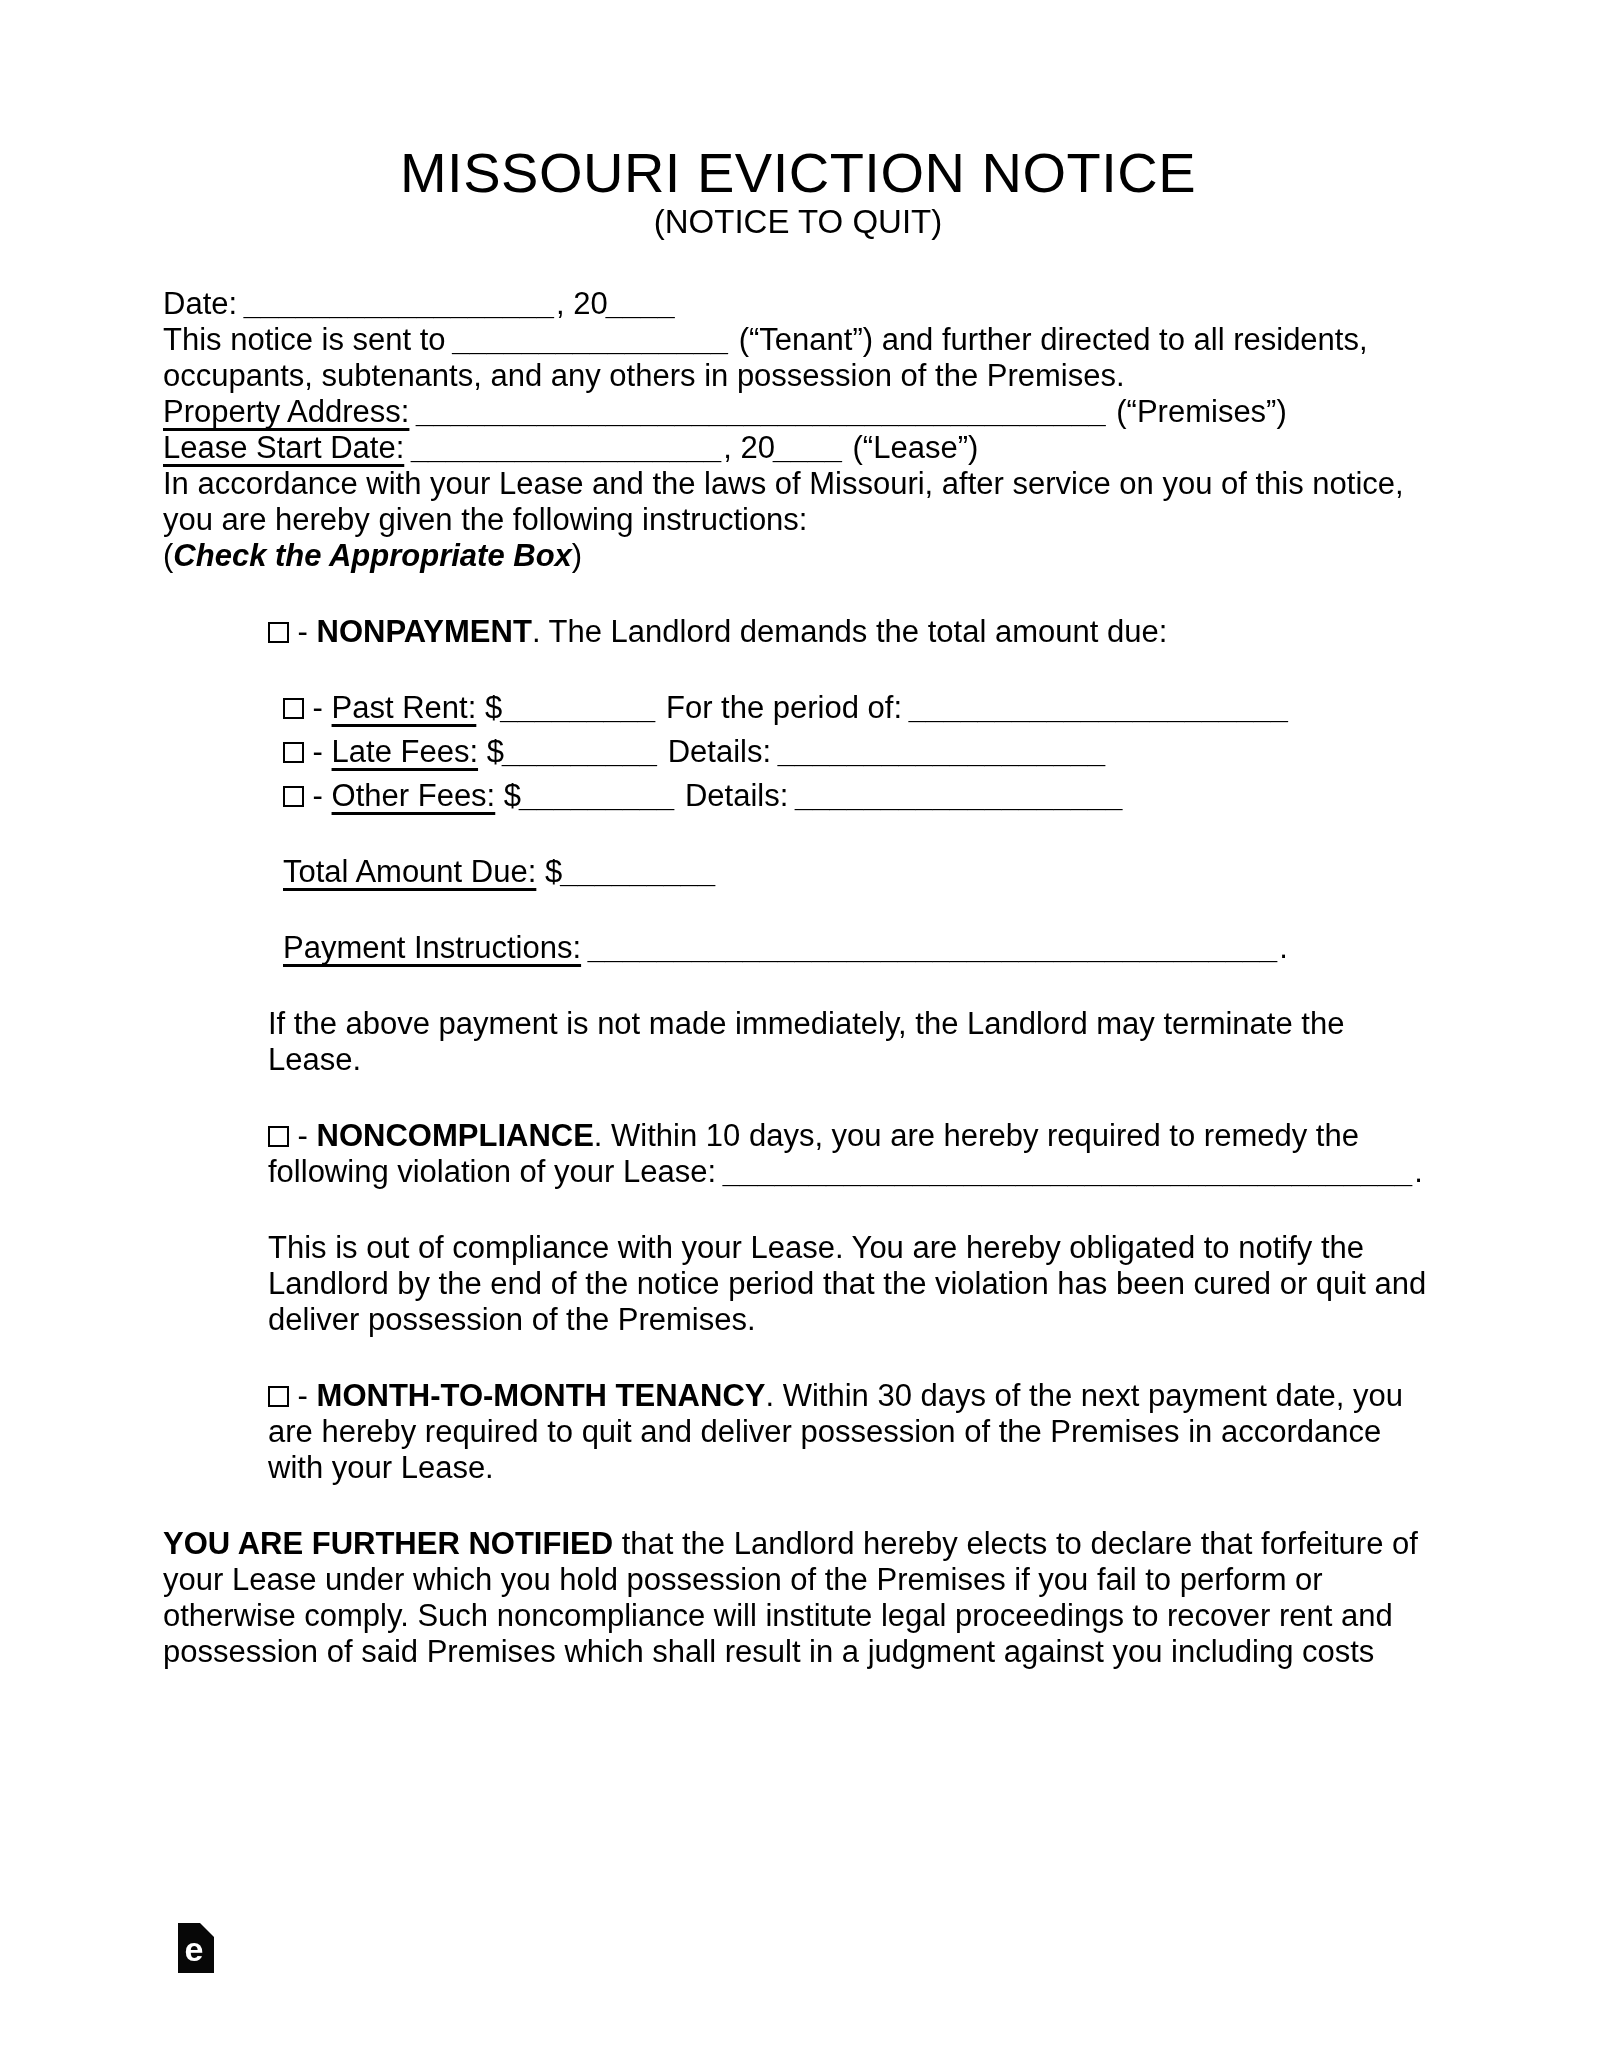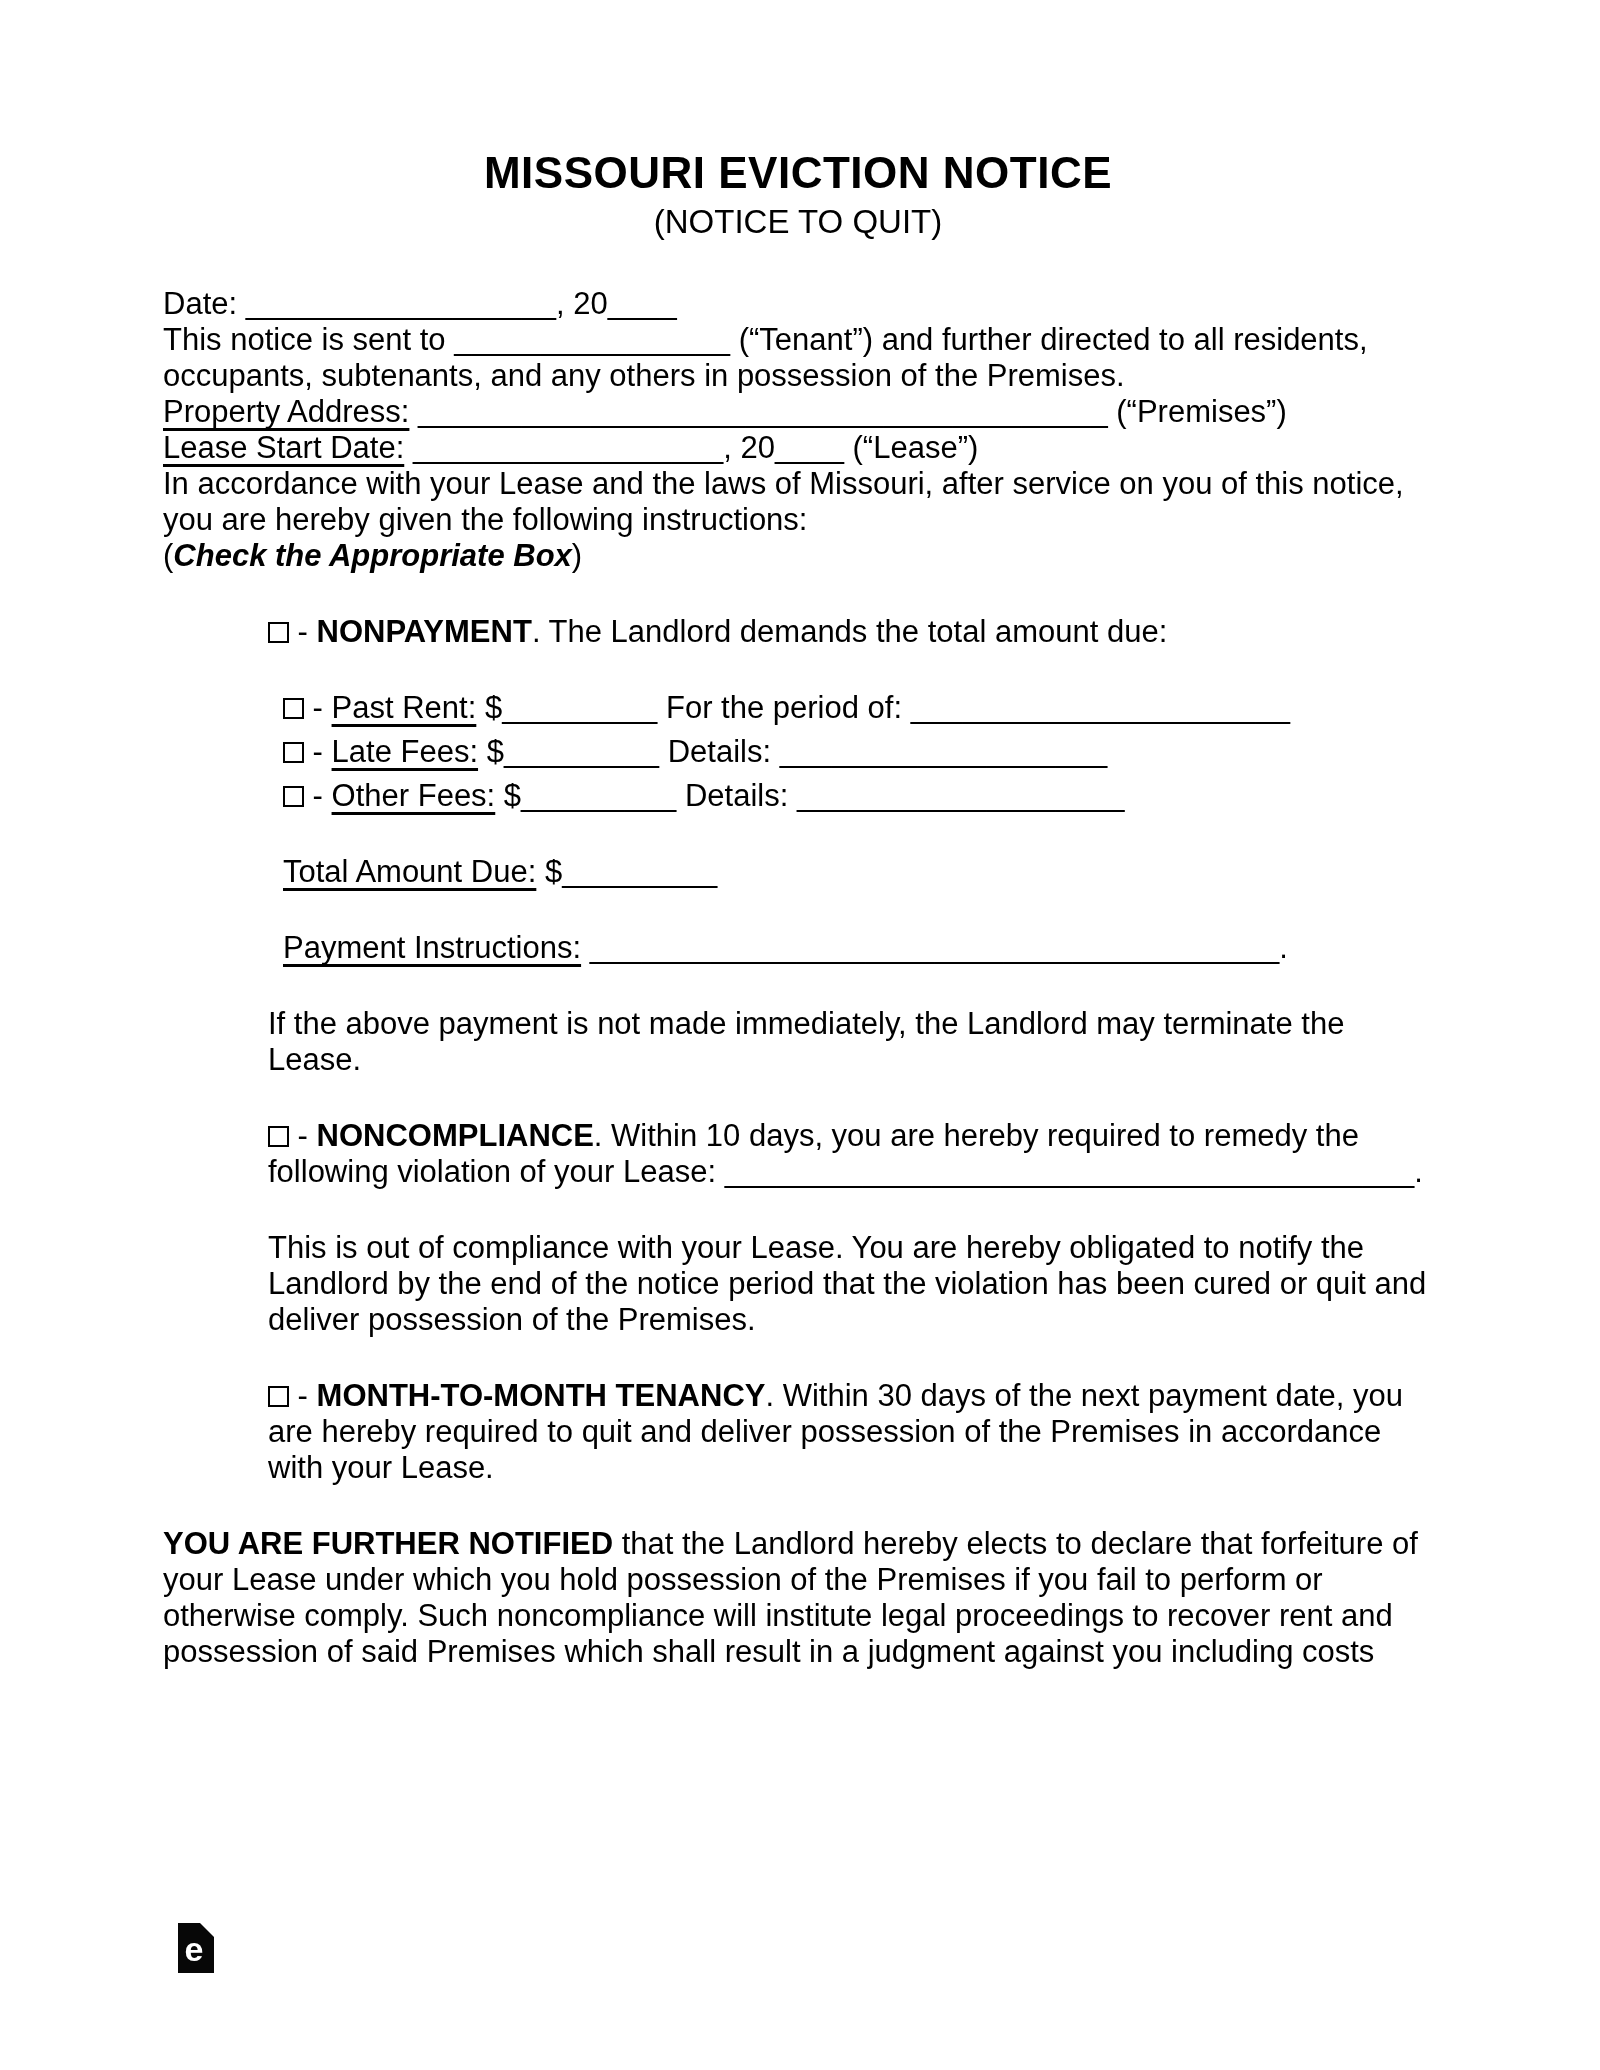--- a/index.html
+++ b/index.html
@@ -9,23 +9,23 @@
     height: 2070px;
     position: relative;
     overflow: hidden;
     font-family: "Liberation Sans", "DejaVu Sans", sans-serif;
     font-size: 31px;
     line-height: 36px;
     color: #000;
     padding: 148px 167px 0 163px;
   }
   .doc-title {
-    font-size: 44px;
+    font-size: 56px;
     line-height: 50px;
-    font-weight: bold;
+    font-weight: normal;
     text-align: center;
     letter-spacing: 0.5px;
   }
   .doc-subtitle {
     font-size: 33px;
     line-height: 40px;
     font-weight: normal;
     text-align: center;
     margin-top: 4px;
   }
@@ -45,21 +45,21 @@
     text-underline-offset: 6px;
   }
   .checkbox {
     display: inline-block;
     width: 21px;
     height: 21px;
     border: 2px solid #000;
     background: #fff;
     vertical-align: -1px;
   }
-  .blank { letter-spacing: 0; }
+  .blank { letter-spacing: 0; font-style: italic; }
   
   .logo {
     position: absolute;
     left: 178px;
     top: 1923px;
     width: 36px;
     height: 50px;
     background: #070707;
   }
   .logo .fold-cut {

